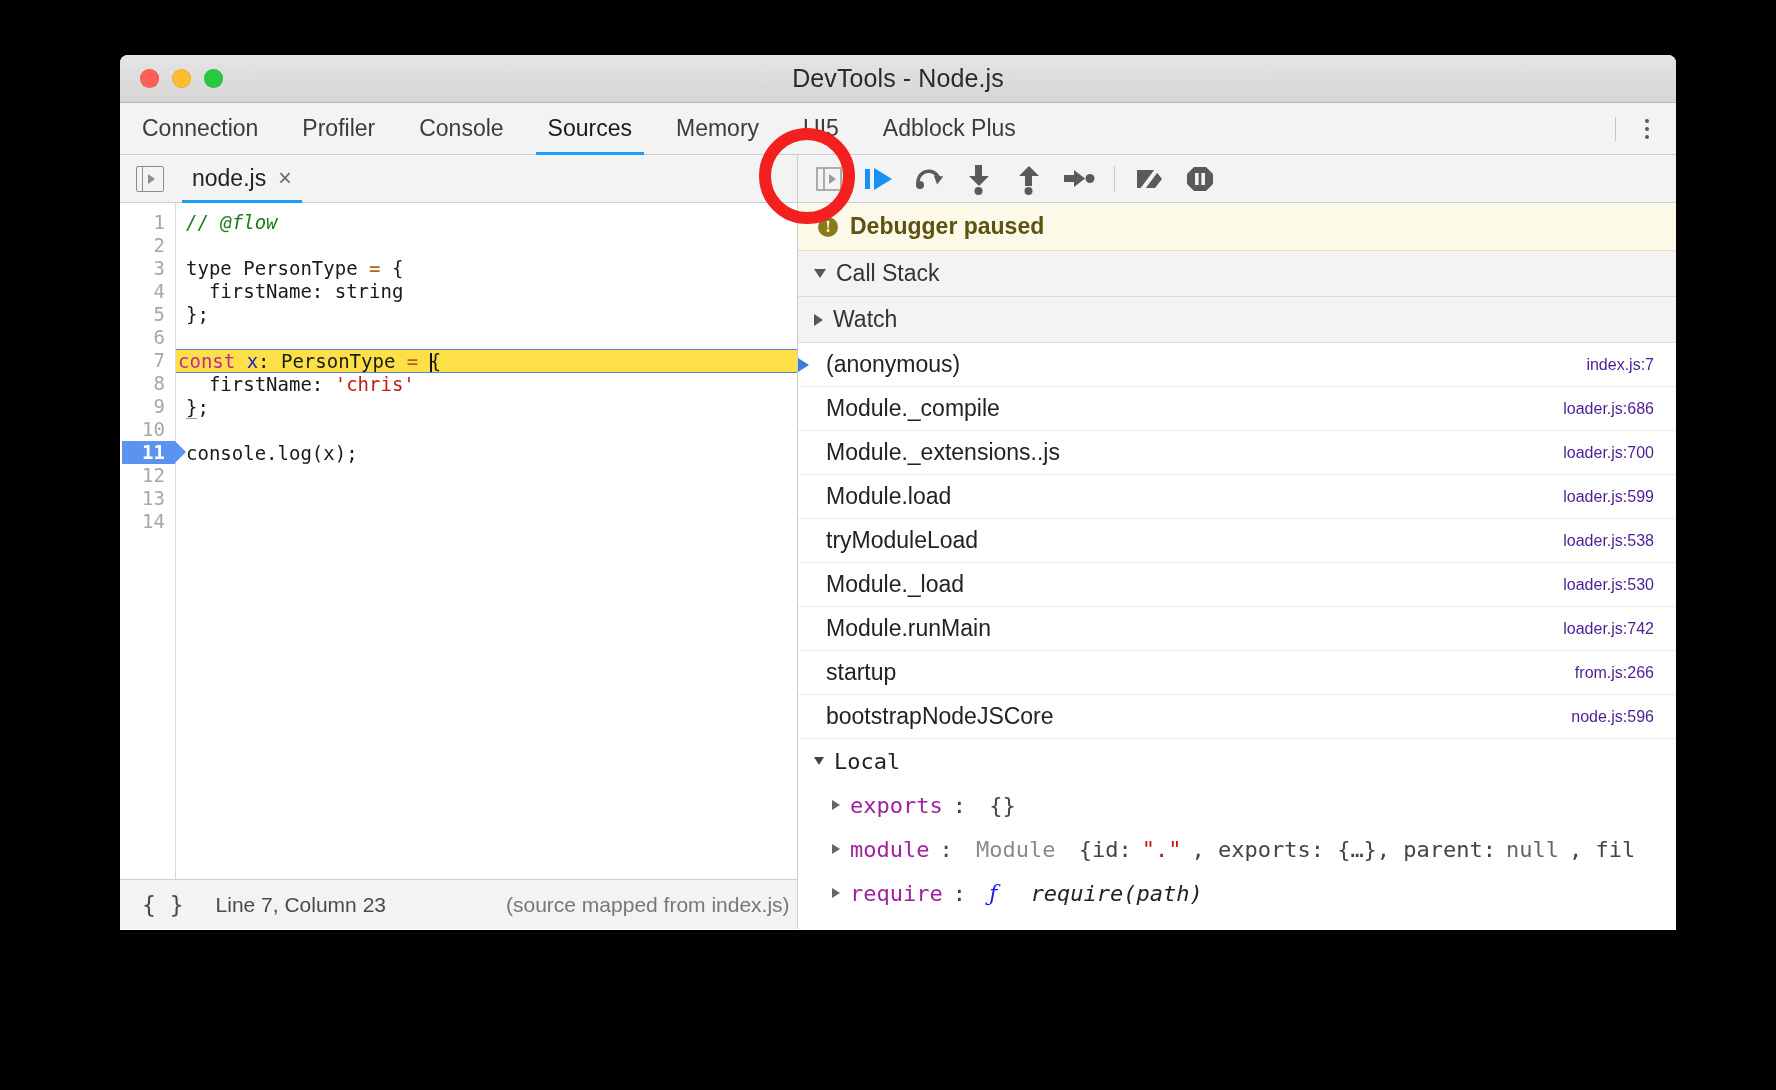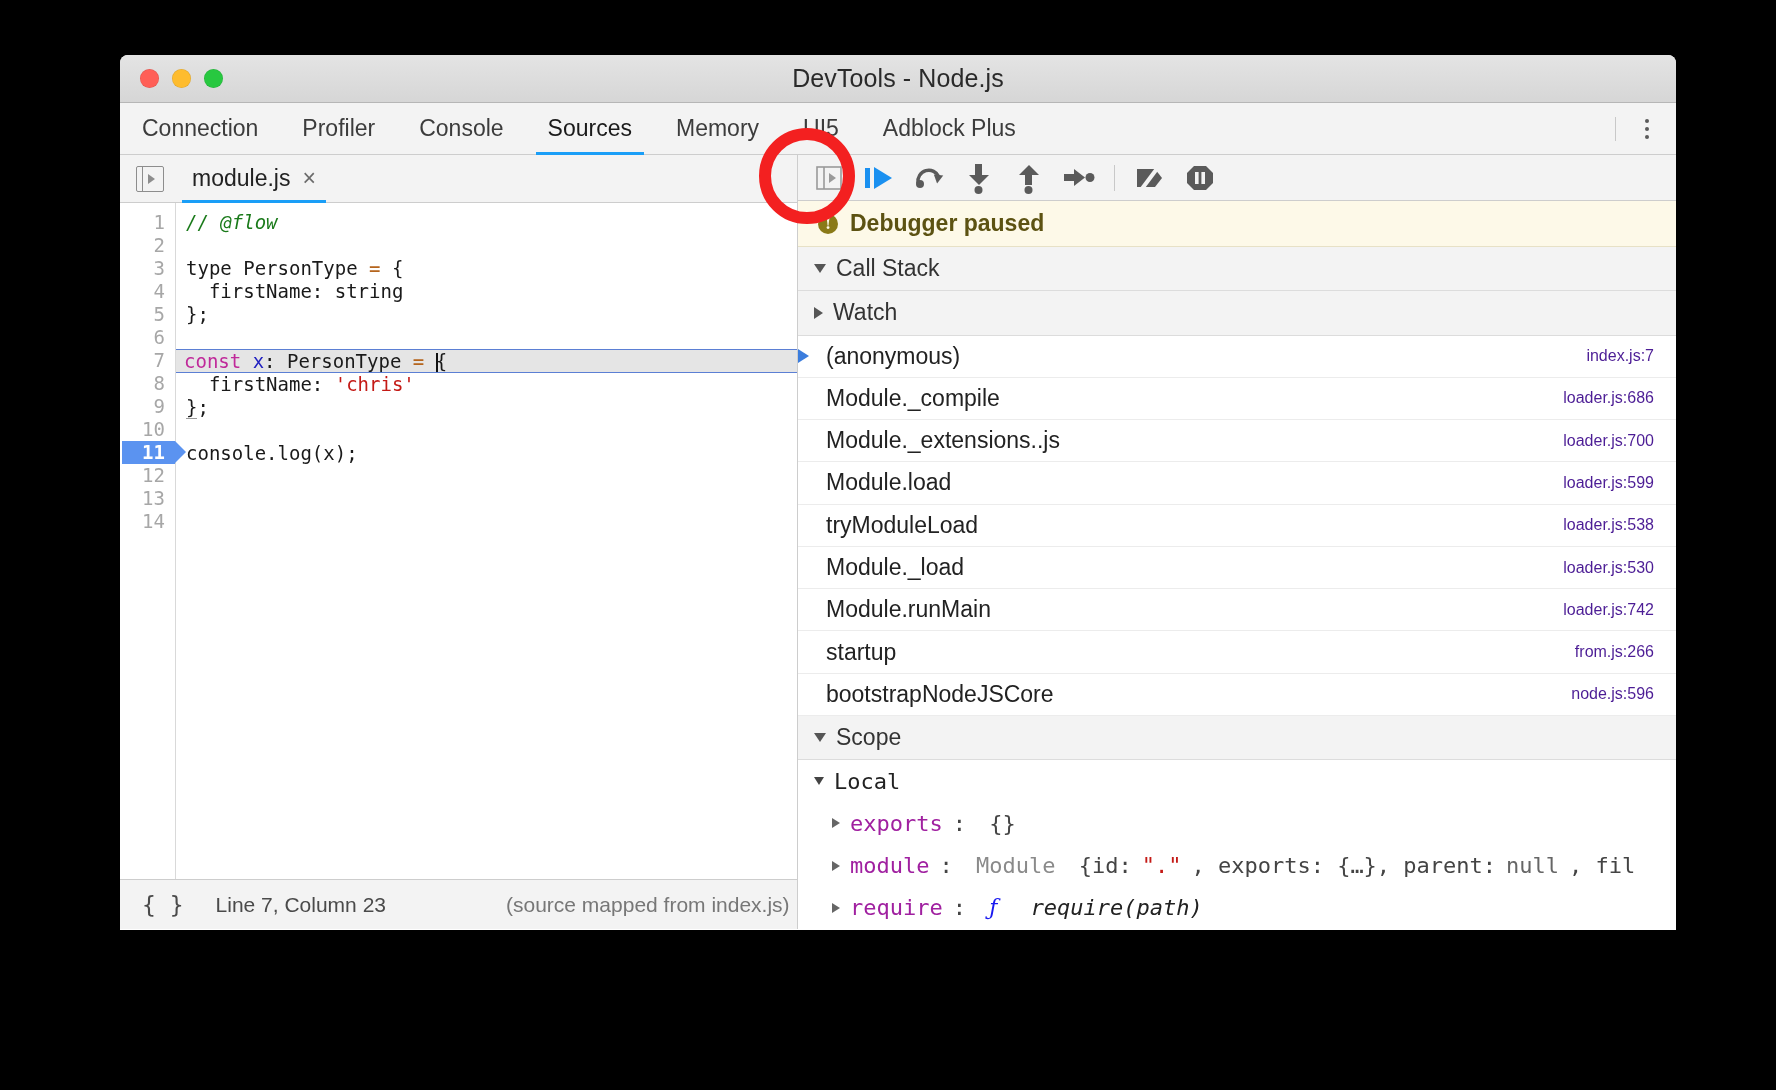--- a/index.html
+++ b/index.html
@@ -119,23 +119,23 @@
     border-left: 11px solid #5b93f0;
     border-top: 11.5px solid transparent; border-bottom: 11.5px solid transparent;
   }
   .code {
     flex: 1; padding-top: 8px; padding-left: 10px;
     font-family: "DejaVu Sans Mono", monospace; font-size: 19px;
     color: #1a1a1a; position: relative; overflow: hidden;
   }
   .code .cl { height: 23px; line-height: 23px; white-space: pre; position: relative; }
   .code .cl.exec {
-    background: #e5e5e5;
+    background: #fde047;
     border-top: 1.5px solid #5b7fd4; border-bottom: 1.5px solid #5b7fd4;
-    margin-left: -10px; padding-left: 8px; width: calc(100% + 10px);
+    margin-left: -10px; padding-left: 2px; width: calc(100% + 10px);
     height: 24px; line-height: 22px;
   }
   .tok-comment { color: #1a7a1a; font-style: italic; }
   .tok-kw      { color: #c0299a; }
   .tok-var     { color: #2020c0; }
   .tok-op      { color: #b5651d; }
   .tok-str     { color: #c41a16; }
   .cursor {
     display: inline-block; width: 0; border-left: 2px solid #111;
     height: 19px; vertical-align: -4px; margin-right: -2px;
@@ -256,21 +256,21 @@
     <div class="body">
 
       <div class="left">
 
         <div class="file-tabbar">
           <span class="nav-toggle">
             <span class="bar"></span>
               <span class="tri"></span>
           </span>
           <div class="file-tab">
-            <span>module.js</span>
+            <span>node.js</span>
             <span class="file-close">×</span>
           </div>
         </div>
 
         <div class="code-wrap">
           <div class="gutter">
             <div class="ln">1</div>
             <div class="ln">2</div>
             <div class="ln">3</div>
             <div class="ln">4</div>
@@ -427,24 +427,20 @@
           <span class="cs-marker"></span>
           <span class="cs-name">startup</span>
           <span class="cs-loc">from.js:266</span>
         </div>
         <div class="cs-row">
           <span class="cs-marker"></span>
           <span class="cs-name">bootstrapNodeJSCore</span>
           <span class="cs-loc">node.js:596</span>
         </div>
 
-        <div class="section-hdr">
-          <span class="tri-d"></span>
-          <span>Scope</span>
-        </div>
 
         <div class="scope-row local-hdr">
           <span class="tri-d sm"></span>
           <span>Local</span>
         </div>
 
         <div class="scope-row indent">
           <span class="tri-r sm"></span>
           <span class="sc-prop">exports</span>
             <span class="sc-punct">:&nbsp;</span>

